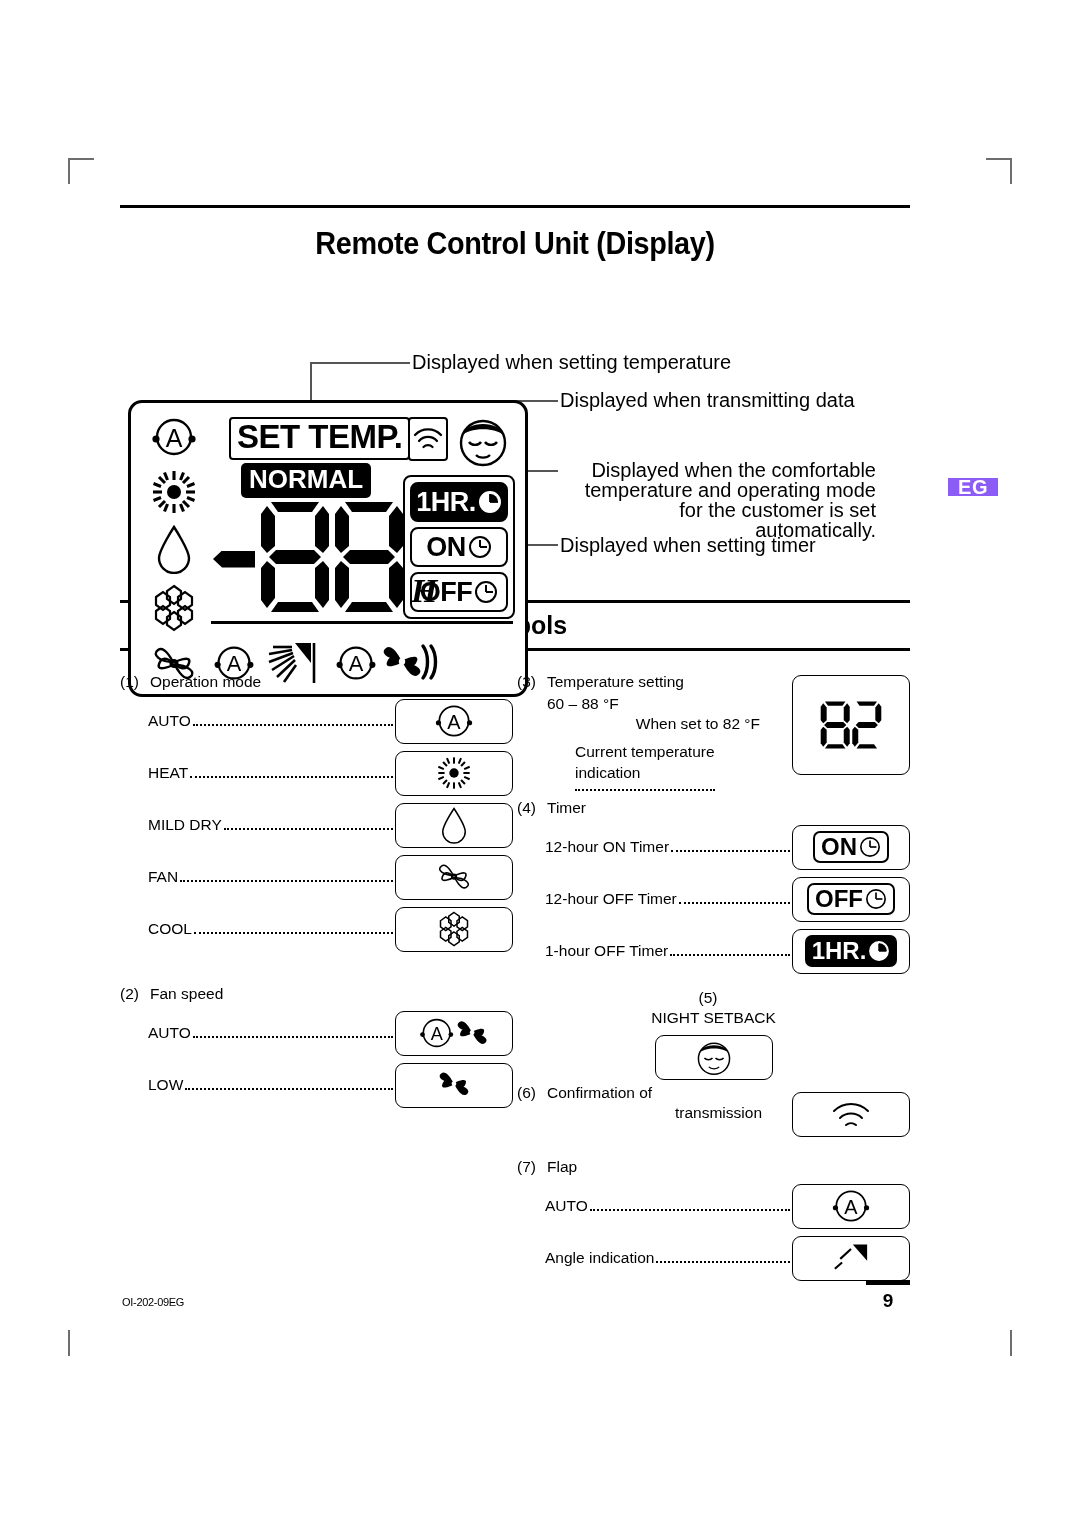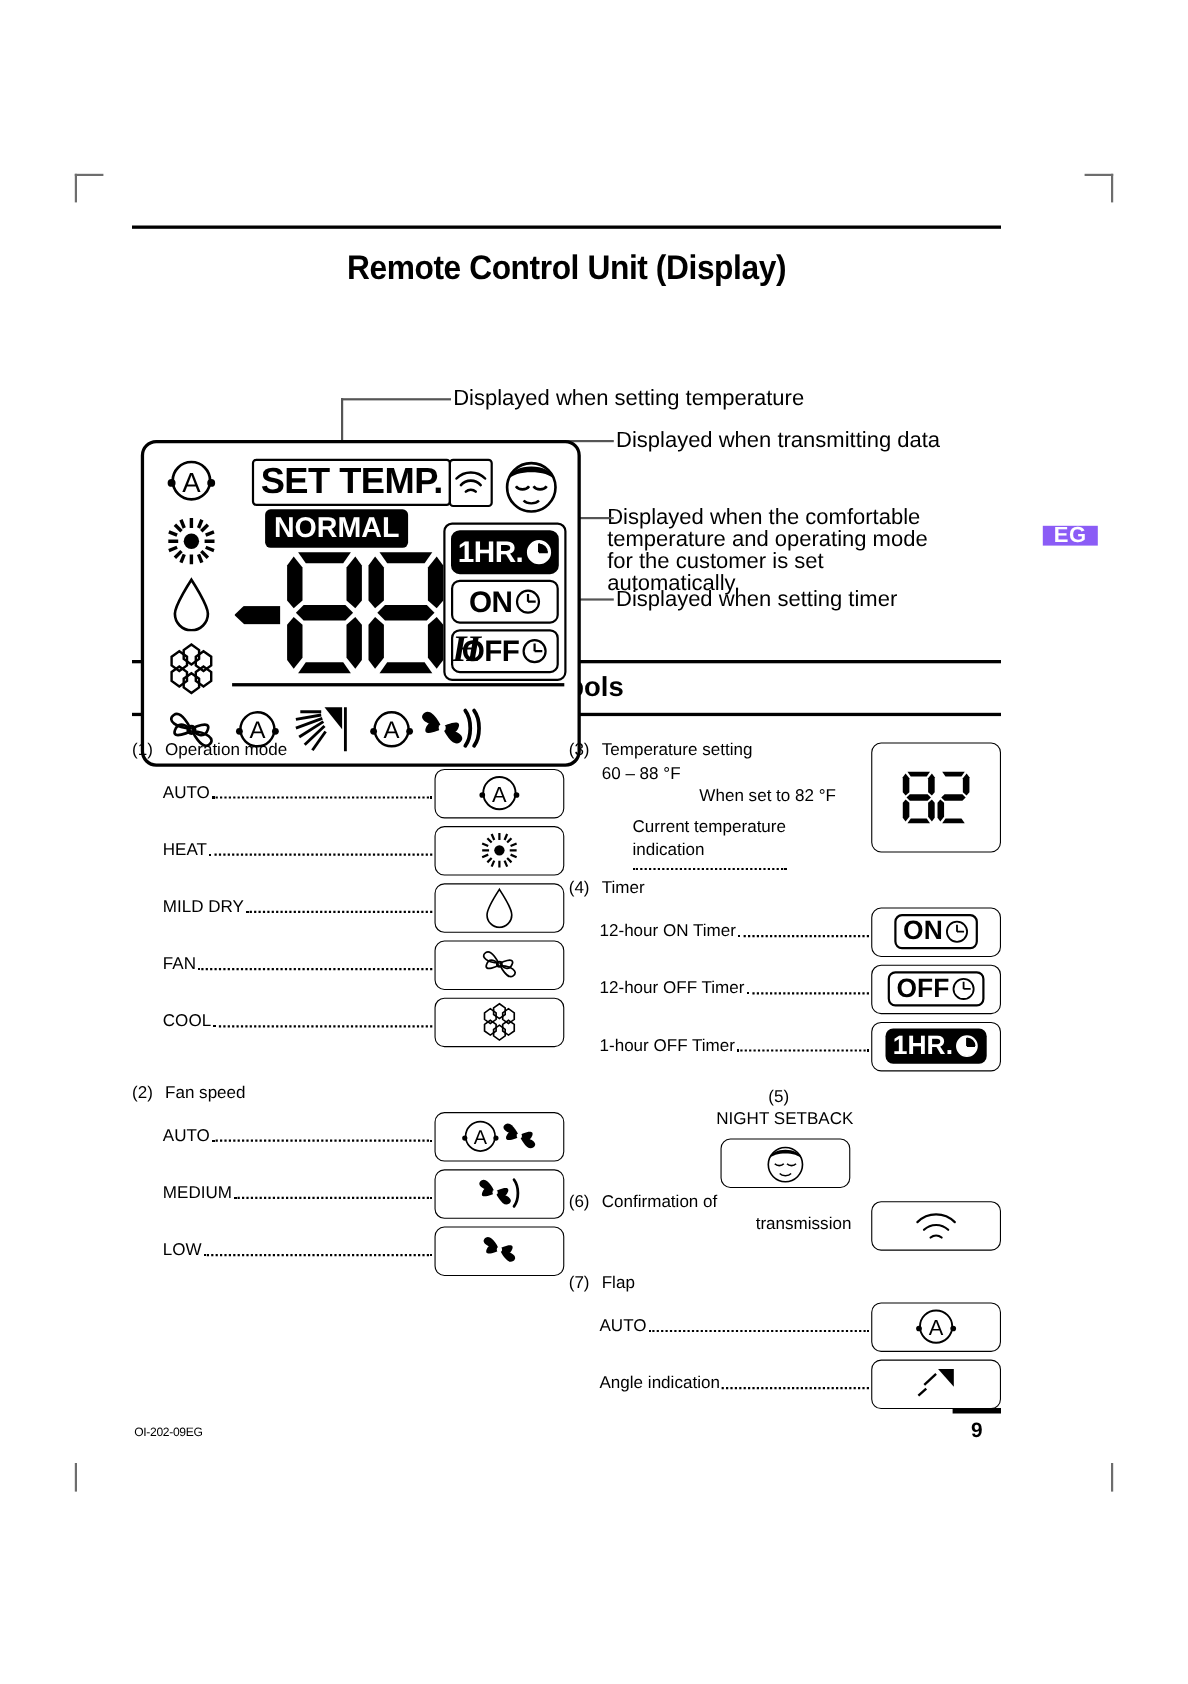--- a/index.html
+++ b/index.html
@@ -351,21 +351,21 @@
 <div class="page">
 
   <div class="rule-top"></div>
 
   <div class="doc-title">Remote Control Unit (Display)</div>
 
   <div class="callout-area">
 
     <div class="callout-text" style="left:292px; top:82px;">Displayed when setting temperature</div>
     <div class="callout-text" style="left:440px; top:120px;">Displayed when transmitting data</div>
-    <div class="callout-text wrap" style="left:432px; top:190px;">Displayed when the comfortable temperature and operating mode for the customer is set automatically.</div>
+    <div class="callout-text wrap" style="left:446px; top:190px;text-align:right;">Displayed when the comfortable temperature and operating mode for the customer is set automatically.</div>
     <div class="callout-text" style="left:440px; top:265px;">Displayed when setting timer</div>
 
     <div class="cl-line cl-h" style="left:190px; top:92px;  width:100px;"></div>
     <div class="cl-line cl-v" style="left:190px; top:92px;  height:72px;"></div>
 
     <div class="cl-line cl-h" style="left:306px; top:130px; width:132px;"></div>
     <div class="cl-line cl-v" style="left:306px; top:130px; height:34px;"></div>
 
     <div class="cl-line cl-h" style="left:236px; top:200px; width:202px;"></div>
 
@@ -697,38 +697,20 @@
               <path d="M24 20 C24 20 41 12 38 21 C35 30 26 26 24 20 Z"></path>
               <path d="M24 23 C24 23 32 40 39 35 C46 30 36 23 24 23 Z"></path>
               <path d="M22 23 C22 23 5 31 8 22 C11 13 20 17 22 23 Z"></path>
               <circle cx="23" cy="21.5" r="3" fill="#fff"></circle>
             </g>
           </svg>
         </span>
       </div>
 
 
-      <div class="row">
-        <span class="lbl">MEDIUM</span>
-        <span class="leader"></span>
-        <span class="chip">
-          <svg width="48" height="36" viewBox="0 0 56 46">
-            <g fill="#000">
-              <path d="M22 20 C22 20 14 3 7 8 C0 13 10 20 22 20 Z"></path>
-              <path d="M24 20 C24 20 41 12 38 21 C35 30 26 26 24 20 Z"></path>
-              <path d="M24 23 C24 23 32 40 39 35 C46 30 36 23 24 23 Z"></path>
-              <path d="M22 23 C22 23 5 31 8 22 C11 13 20 17 22 23 Z"></path>
-              <circle cx="23" cy="21.5" r="3" fill="#fff"></circle>
-            </g>
-            <g fill="none" stroke="#000" stroke-width="3.2" stroke-linecap="round">
-              <path d="M45 7 C51 15 51 30 45 38"></path>
-            </g>
-          </svg>
-        </span>
-      </div>
 
       <div class="row">
         <span class="lbl">LOW</span>
         <span class="leader"></span>
         <span class="chip">
           <svg width="40" height="36" viewBox="0 0 46 46">
             <g fill="#000">
               <path d="M22 20 C22 20 14 3 7 8 C0 13 10 20 22 20 Z"></path>
               <path d="M24 20 C24 20 41 12 38 21 C35 30 26 26 24 20 Z"></path>
               <path d="M24 23 C24 23 32 40 39 35 C46 30 36 23 24 23 Z"></path>
@@ -850,21 +832,21 @@
             </svg>
           </span>
         </span>
       </div>
 
       <div style="position:relative; height:66px; margin-top:4px;">
         <div class="grp-title" style="margin-bottom:0;">
           <span class="grp-num">(6)</span>
           <span>Confirmation of</span>
         </div>
-        <div class="rrow" style="margin-left:42px; width:215px;">
+        <div class="rrow" style="margin-left:30px; width:215px;">
           <span class="rtext">transmission</span>
           <span class="dots"></span>
         </div>
         <div class="chip" style="position:absolute; right:0; top:8px;">
           <span>
             <svg width="40" height="26" viewBox="0 0 40 26">
               <g fill="none" stroke="#000" stroke-width="2" stroke-linecap="round">
                 <path d="M3 9 A24 24 0 0 1 37 9"></path>
                 <path d="M9 16 A16 16 0 0 1 31 16"></path>
                 <path d="M15 23 A8 8 0 0 1 25 23"></path>

